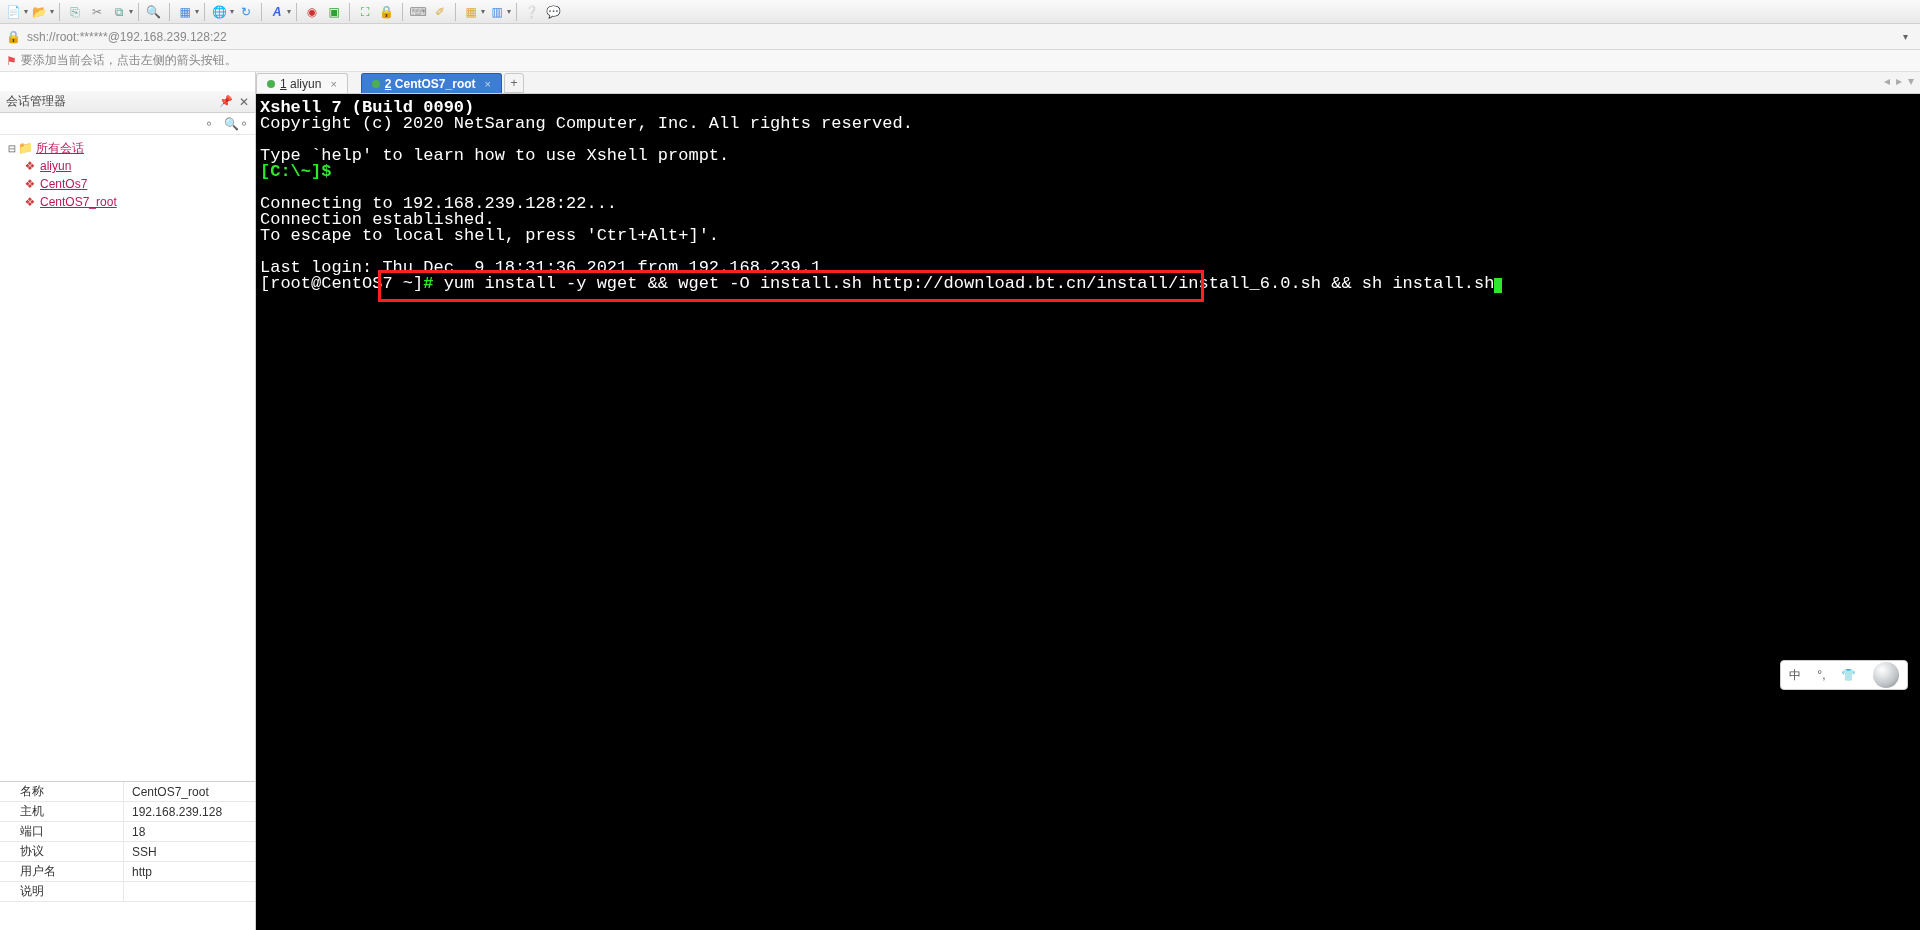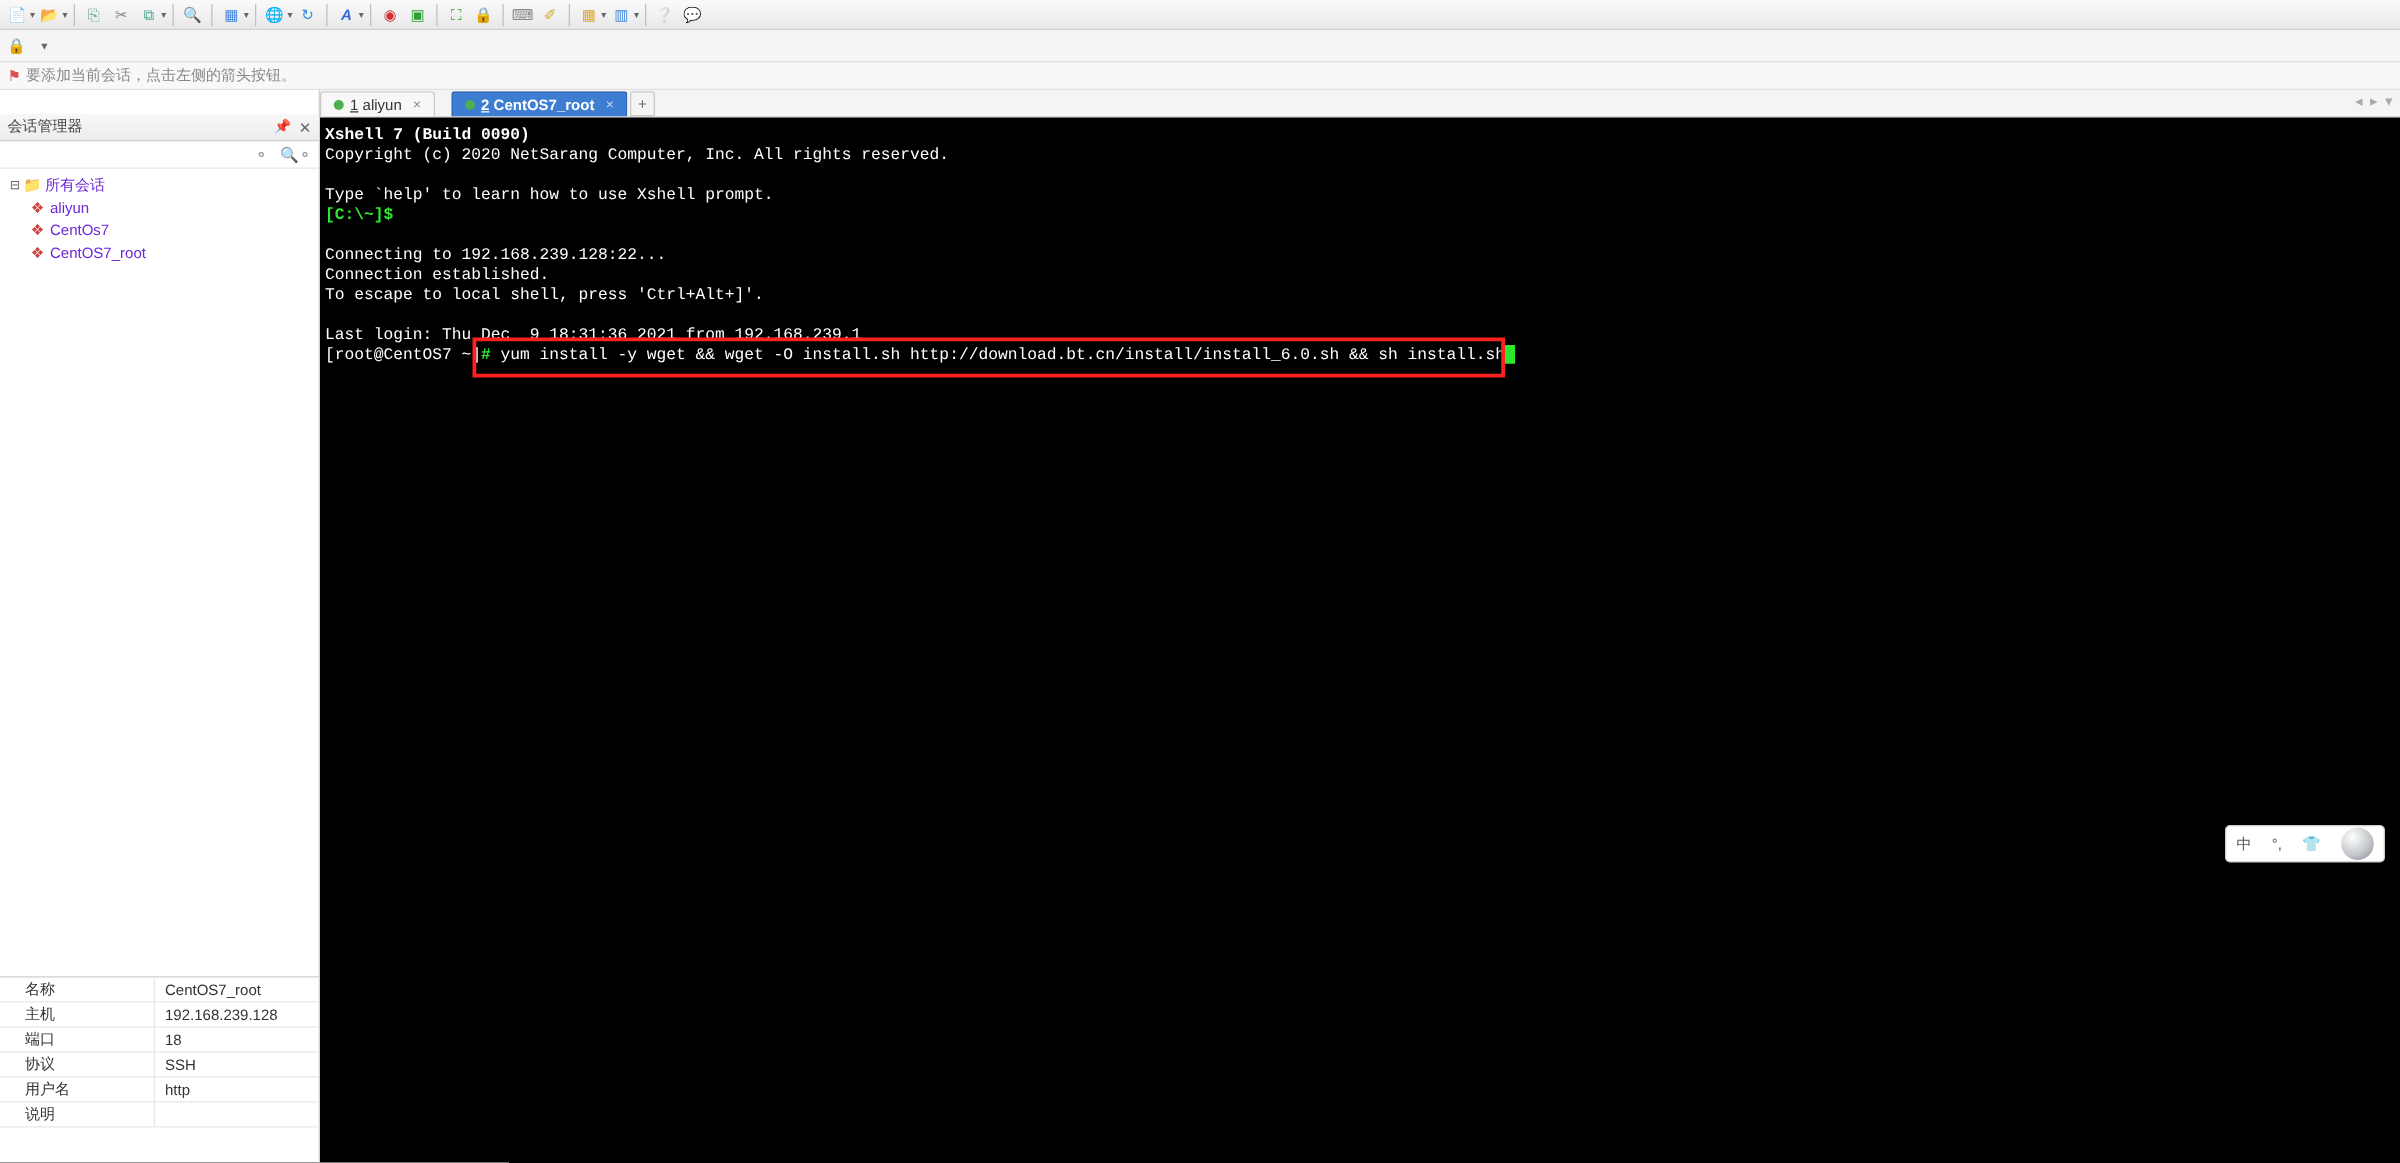--- a/index.html
+++ b/index.html
@@ -23,42 +23,42 @@
 .panel-hdr .spacer { flex: 1; }
 .panel-hdr .pin { font-size: 11px; color: #666; margin-right: 6px; cursor: pointer; }
 .panel-hdr .x { font-size: 12px; color: #666; cursor: pointer; }
 .panel-tools { height: 22px; border-bottom: 1px solid #e8e8e8; display: flex; align-items: center; justify-content: flex-end; padding: 0 6px; gap: 10px; color: #888; }
 .tree { flex: 1; padding: 4px 0; overflow: auto; }
 .tree-row { display: flex; align-items: center; height: 18px; padding-left: 6px; cursor: pointer; }
 .tree-row .tw { width: 12px; font-size: 10px; color: #666; text-align: center; }
 .tree-row .ic { width: 16px; text-align: center; font-size: 12px; }
 .tree-row .folder { color: #e8b838; }
 .tree-row .sess { color: #d04040; }
-.tree-row .lbl { padding-left: 2px; color: #6d28d9; }
+.tree-row .lbl { padding-left: 2px; color: #be185d; text-decoration: underline; }
 .tree-row.child { padding-left: 22px; }
 
 .props { border-top: 1px solid #d0d0d0; }
 .prop-row { display: flex; height: 20px; border-bottom: 1px solid #e8e8e8; font-size: 12px; }
 .prop-row .k { width: 124px; padding-left: 20px; color: #333; border-right: 1px solid #e8e8e8; display: flex; align-items: center; }
 .prop-row .v { flex: 1; padding-left: 8px; color: #333; display: flex; align-items: center; }
 
 .content { flex: 1; display: flex; flex-direction: column; background: #fff; position: relative; }
 .tabs { height: 22px; background: #f4f4f4; border-bottom: 1px solid #d0d0d0; display: flex; align-items: flex-end; }
 .tab { height: 20px; padding: 0 10px; display: flex; align-items: center; gap: 5px; border: 1px solid #c8c8c8; border-bottom: none; margin-right: 1px; background: #f8f8f8; font-size: 12px; cursor: pointer; border-radius: 3px 3px 0 0; }
 .tab .dot { width: 8px; height: 8px; border-radius: 50%; }
 .tab .dot.green { background: #4cb050; }
 .tab .lbl { color: #333; }
 .tab .x { color: #888; font-size: 11px; margin-left: 4px; }
 .tab.active { background: #3d7dd2; border-color: #2a5ca8; margin-left: 12px; }
 .tab.active .lbl { color: #fff; font-weight: bold; }
 .tab.active .x { color: #cde; }
 .tab-add { width: 20px; height: 20px; border: 1px solid #c8c8c8; display: flex; align-items: center; justify-content: center; color: #666; cursor: pointer; border-radius: 3px 3px 0 0; margin-left: 1px; }
 .tabs .nav-arrows { position: absolute; right: 6px; top: 2px; display: flex; gap: 6px; color: #aaa; font-size: 12px; }
 
-.term { flex: 1; background: #000; font-family: "Consolas", "Courier New", monospace; font-size: 13px; line-height: 16px; color: #fff; padding: 6px 4px; position: relative; white-space: pre; overflow: hidden; }
+.term { flex: 1; background: #000; font-family: "Consolas", "Courier New", monospace; font-size: 17px; line-height: 16px; color: #fff; padding: 6px 4px; position: relative; white-space: pre; overflow: hidden; }
 .term .g { color: #2ee82e; font-weight: bold; }
 .term .w { color: #fff; }
 .term .b { color: #fff; font-weight: bold; }
 .term .hlbox { position: absolute; border: 3px solid #ff2020; }
 .term .cur { display: inline-block; width: 8px; height: 15px; background: #2ee82e; vertical-align: text-bottom; }
 
 .ime-float { position: absolute; right: 12px; bottom: 240px; width: 128px; height: 30px; background: #fff; border: 1px solid #ccc; border-radius: 4px; box-shadow: 0 2px 6px rgba(0,0,0,.2); display: flex; align-items: center; justify-content: space-around; font-size: 12px; color: #555; }
 .ime-float .orb { width: 26px; height: 26px; border-radius: 50%; background: radial-gradient(circle at 35% 30%, #fff, #c0c4c8 60%, #808488); }
 </style>
 </head>
@@ -100,20 +100,21 @@
     <span class="dd">▾</span>
   <span class="tb-icon" style="color:#48d">▥</span>
     <span class="dd">▾</span>
   <span class="sep"></span>
   <span class="tb-icon" style="color:#3a8de0">❔</span>
   <span class="tb-icon" style="color:#aaa">💬</span>
 </div>
 
 <div class="addressbar">
   <span class="lock">🔒</span>
+  <span class="addr">ssh://root:******@192.168.239.128:22</span>
   <span class="arrow">▾</span>
 </div>
 
 <div class="hintbar">
   <span class="flag">⚑</span>
   <span>要添加当前会话，点击左侧的箭头按钮。</span>
 </div>
 
 <div class="main">
 

